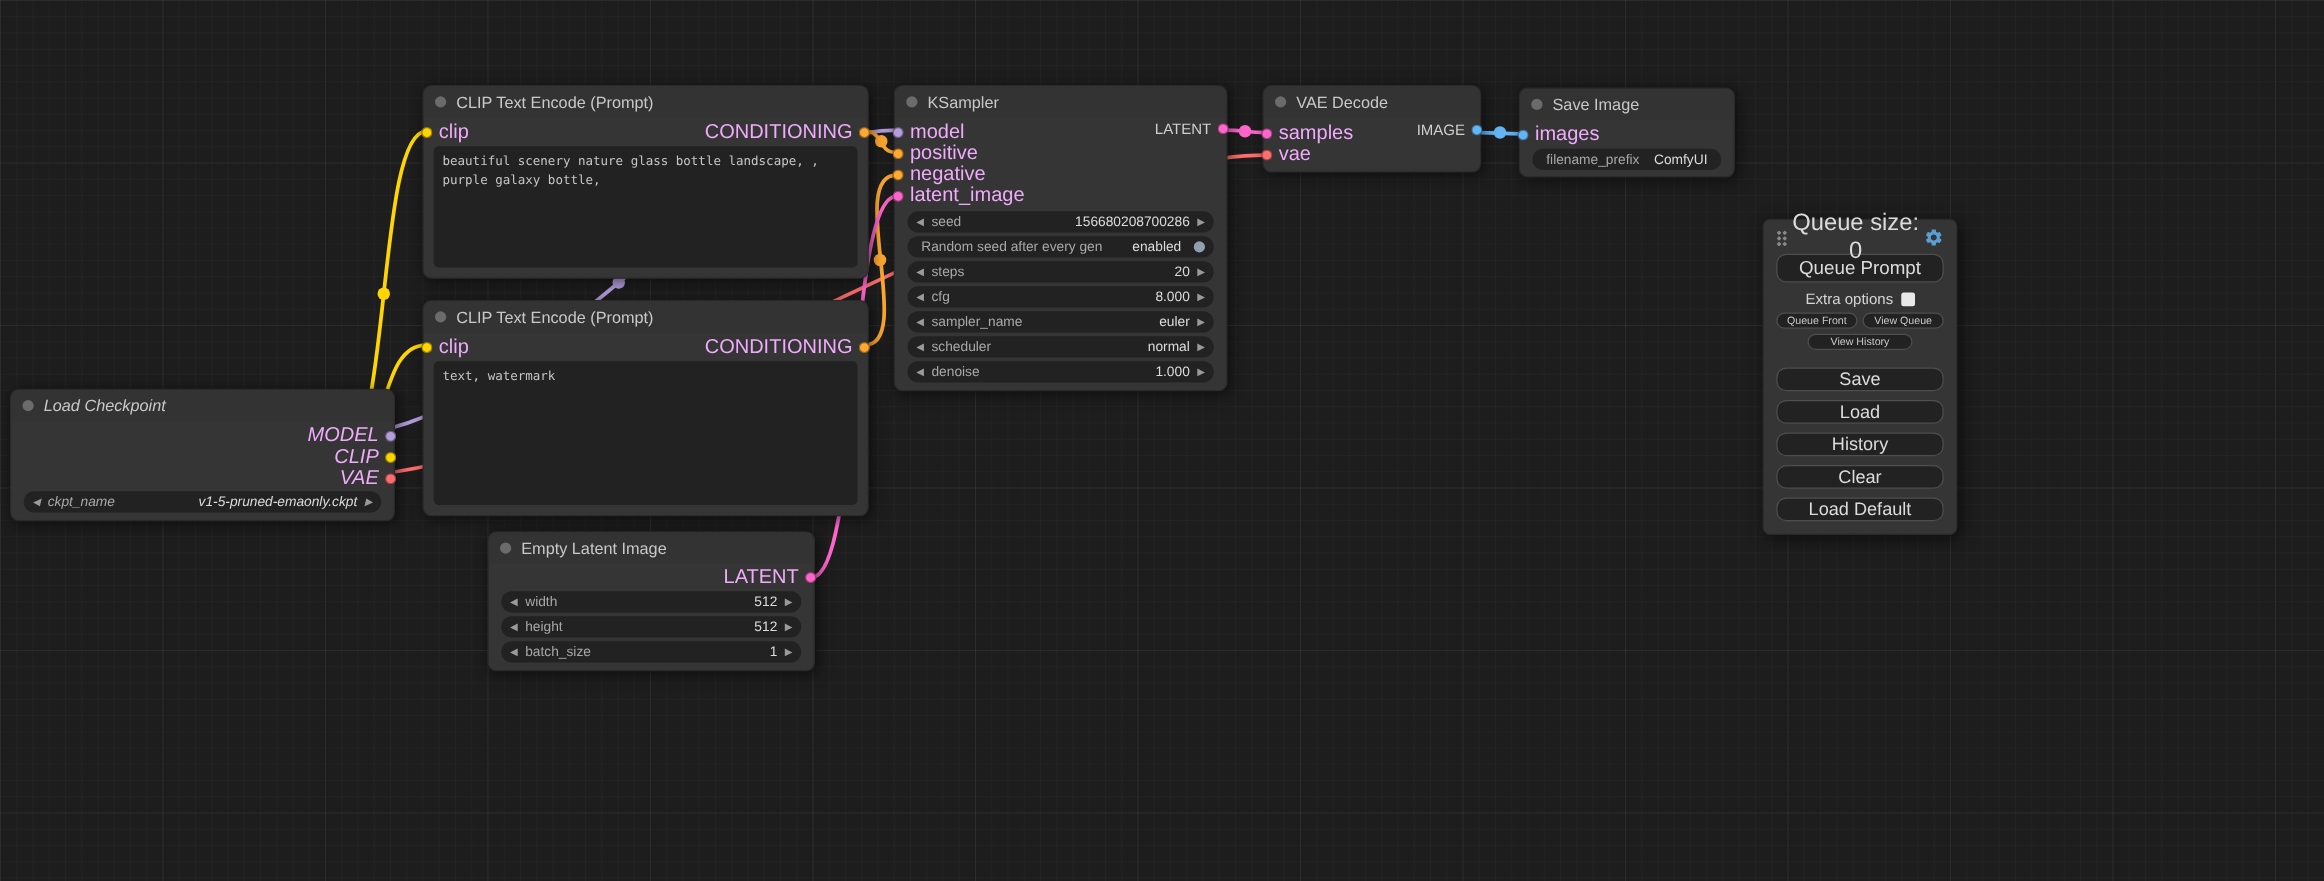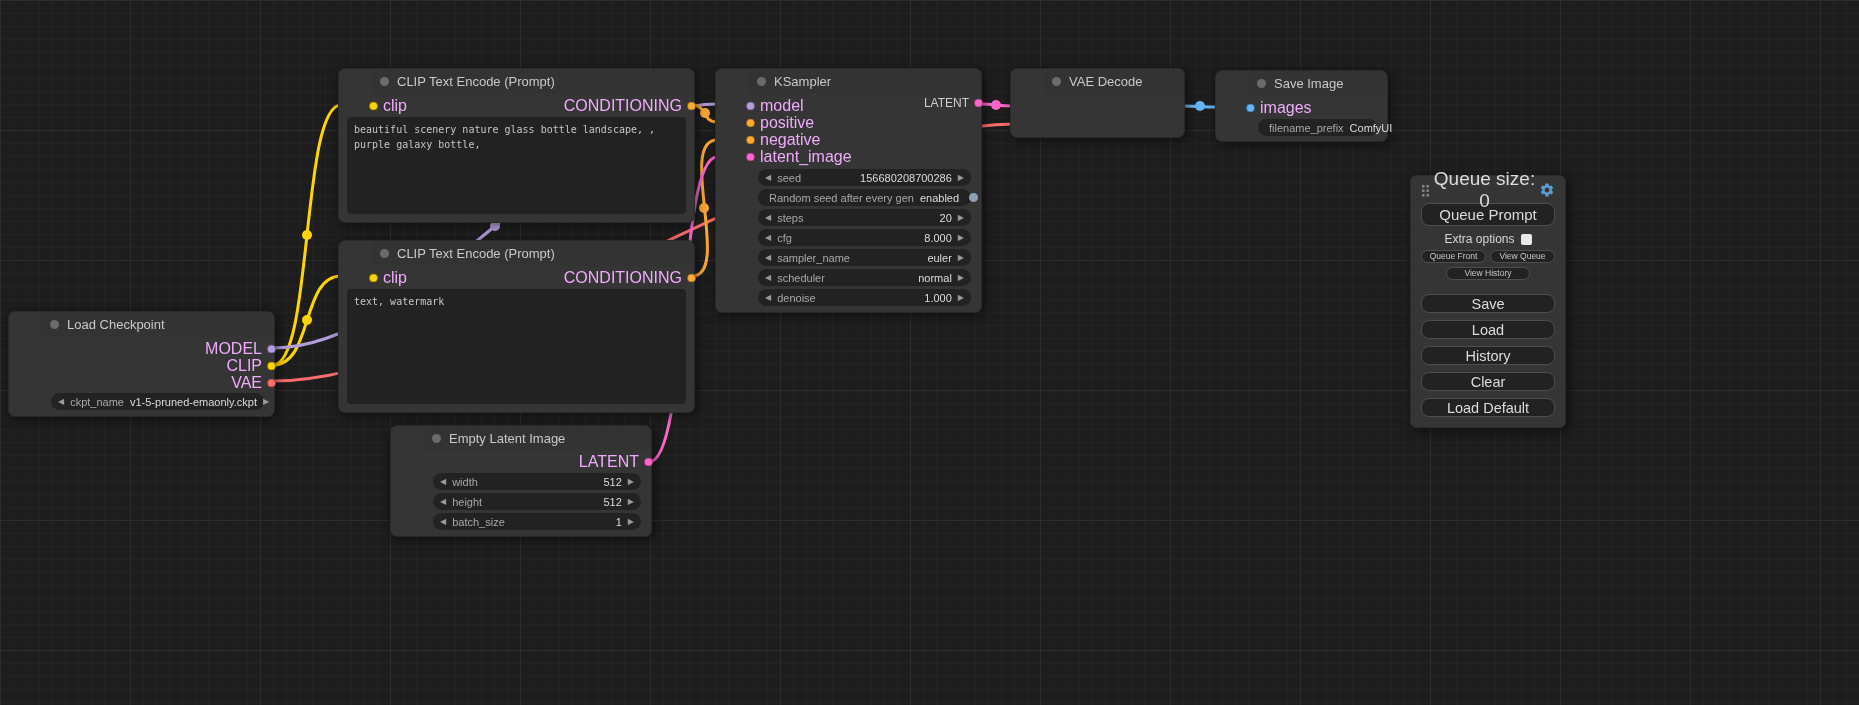--- a/index.html
+++ b/index.html
@@ -8,21 +8,21 @@
     background-image:
       linear-gradient(rgba(255,255,255,0.045) 1px, transparent 1px),
       linear-gradient(90deg, rgba(255,255,255,0.045) 1px, transparent 1px),
       linear-gradient(rgba(255,255,255,0.022) 1px, transparent 1px),
       linear-gradient(90deg, rgba(255,255,255,0.022) 1px, transparent 1px);
     background-size:130px 130px,130px 130px,13px 13px,13px 13px;}
   .wires{position:absolute;left:0;top:0;z-index:1;}
   .wires path{fill:none;stroke-width:3;stroke-linecap:round;}
 
   .node{position:absolute;z-index:2;background:#353535;border-radius:7px;
-    box-shadow:2px 2px 11px rgba(0,0,0,.55);border:1px solid #2a2a2a;box-sizing:border-box;padding-left:32px;}
+    box-shadow:2px 2px 11px rgba(0,0,0,.55);border:1px solid #2a2a2a;box-sizing:border-box;}
   .ntitle{height:25px;display:flex;align-items:center;gap:8px;padding:0 9px;
     background:#333;border-radius:7px 7px 0 0;}
   .ndot{width:9px;height:9px;border-radius:50%;flex:0 0 auto;}
   .ntext{font-size:13px;color:#c9c9c9;white-space:nowrap;}
   .nrows{position:relative;}
   .srow{position:relative;height:17px;display:flex;align-items:center;
     justify-content:space-between;padding:0 12px;font-size:16px;color:#f0abfc;gap:36px;}
   .sdot{position:absolute;top:50%;transform:translateY(-50%);width:9px;height:9px;
     border-radius:50%;box-sizing:border-box;border:1px solid rgba(0,0,0,.4);}
   .idot{left:-2px;}
@@ -79,21 +79,21 @@
     <circle cx="307" cy="235" r="5" fill="#ffd500"></circle>
     <circle cx="307" cy="320" r="5" fill="#ffd500"></circle>
     <circle cx="495" cy="226" r="5" fill="#b39ddb"></circle>
     <circle cx="705" cy="113" r="5" fill="#ffa931"></circle>
     <circle cx="704" cy="208" r="5" fill="#ffa931"></circle>
     <circle cx="683" cy="310" r="5" fill="#ff66cc"></circle>
     <circle cx="996" cy="105" r="5" fill="#ff66cc"></circle>
     <circle cx="1200" cy="106" r="5" fill="#64b5f6"></circle>
   </svg>
 
-  <div class="node" style="left:8px;top:311px;width:267px;height:106px;">
+  <div class="node" style="left:8px;top:311px;width:308px;height:106px;font-style:italic;">
     <div class="ntitle">
       <span class="ndot" style="background: rgb(107, 107, 107);"></span>
       <span class="ntext">Load Checkpoint</span>
     </div>
     <div class="nrows" style="padding-top:3px;">
       <div class="srow">
         <span></span>
           <span>MODEL</span>
         <span class="sdot odot" style="background: rgb(179, 157, 219);"></span>
       </div>
@@ -255,20 +255,36 @@
         <span class="wvalue">1.000</span>
         <span class="warrow">▶</span>
       </div>
     </div>
   </div>
 
   <div class="node" style="left:1010px;top:68px;width:175px;height:70px;">
     <div class="ntitle">
       <span class="ndot" style="background: rgb(107, 107, 107);"></span>
       <span class="ntext">VAE Decode</span>
+    </div>
+    <div class="nrows" style="padding-top:4px;">
+      <div class="srow">
+        <span>samples</span>
+          <span></span>
+        <span class="sdot idot" style="background: rgb(255, 102, 204);"></span>
+      </div>
+      <div class="srow">
+        <span>vae</span>
+          <span></span>
+        <span class="sdot idot" style="background: rgb(255, 110, 110);"></span>
+      </div>
+      <div class="outabs" style="top:1px;width:80px;justify-content:flex-end;">
+        <span>IMAGE</span>
+        <span class="sdot odot" style="background: rgb(100, 181, 246);"></span>
+      </div>
     </div>
   </div>
 
   <div class="node" style="left:1215px;top:70px;width:173px;height:72px;">
     <div class="ntitle">
       <span class="ndot" style="background: rgb(107, 107, 107);"></span>
       <span class="ntext">Save Image</span>
     </div>
     <div class="nrows" style="padding-top:3px;">
       <div class="srow">

